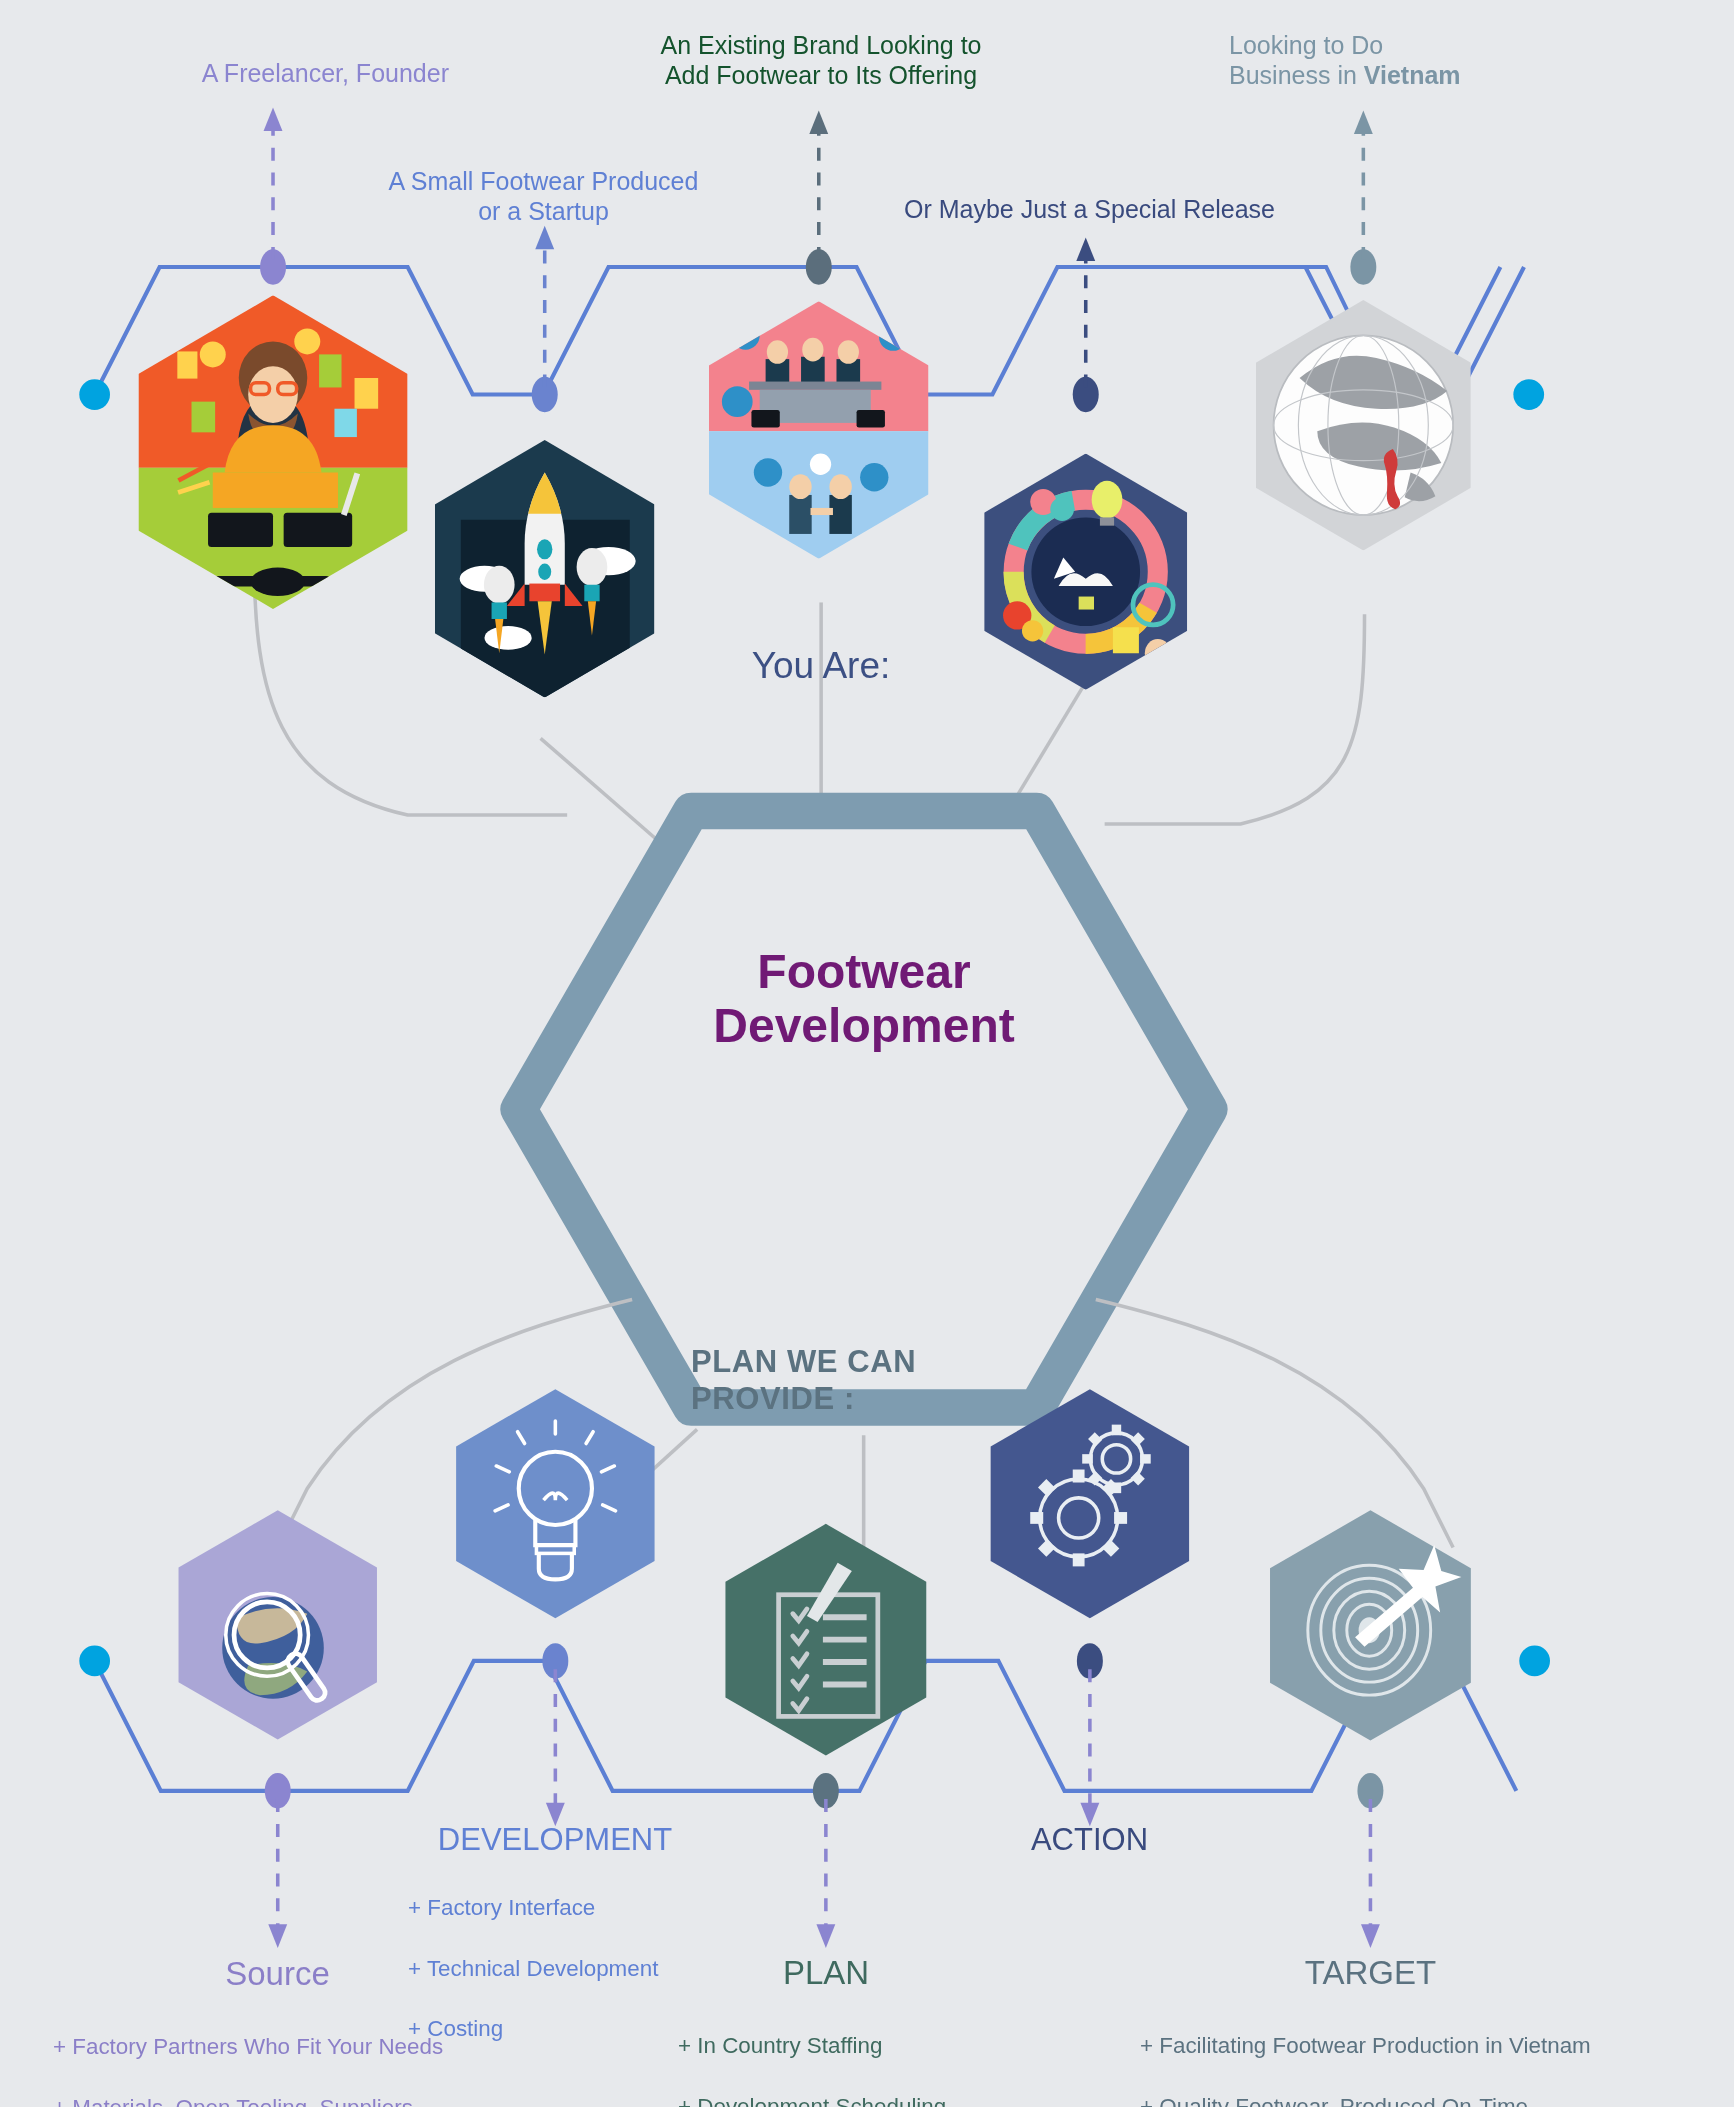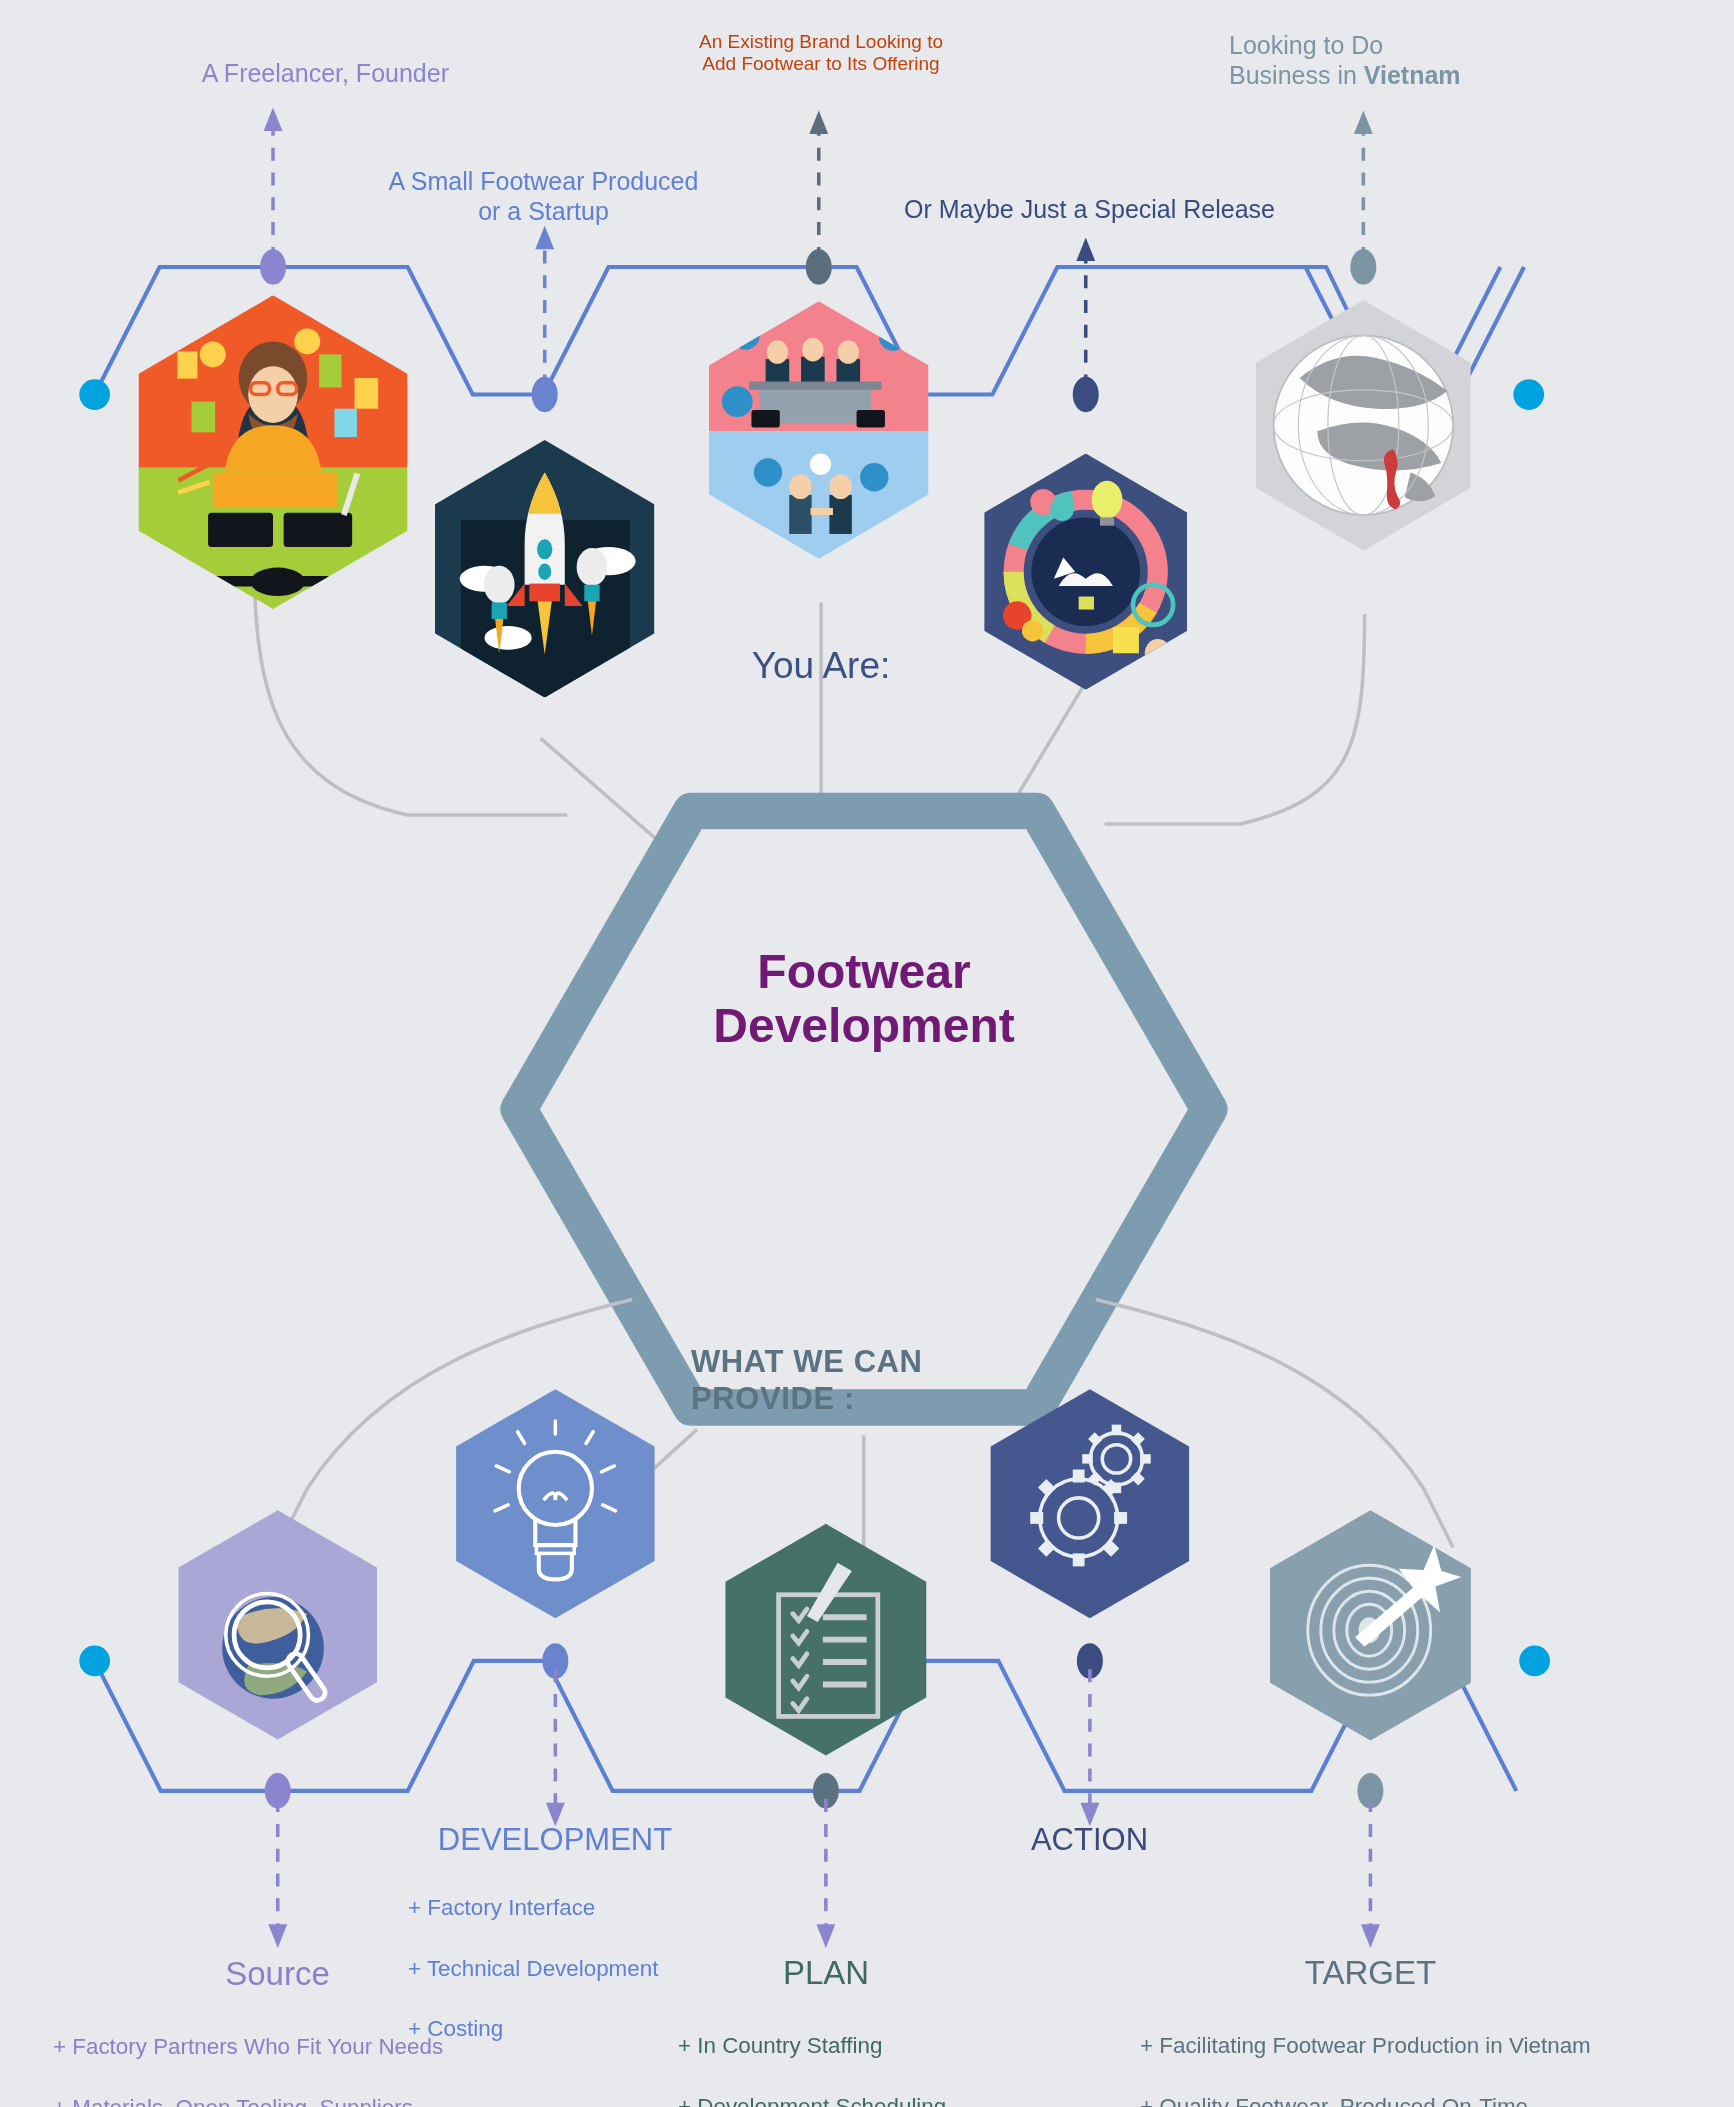--- a/index.html
+++ b/index.html
@@ -346,36 +346,36 @@
       <ellipse cx="2318" cy="2760" rx="18" ry="22" fill="#dfe6ea"></ellipse>
       <path d="M2440,2660 l-12,-44 l-18,42 l-42,-2 l24,32 l-98,84 l16,16 l98,-84 l30,26 l-8,-44 l44,-16 Z" fill="#fff"></path>
     </g>
   </svg>
 
   <div class="lbl" style="left:177px;top:59px;width:272px;text-align:right;font-size:25px;color:#8b85d0;">A Freelancer, Founder</div>
 
   <div class="lbl" style="left:378px;top:167px;width:331px;text-align:center;font-size:25px;color:#5f80d4;">A Small Footwear Produced
 or a Startup</div>
 
-  <div class="lbl" style="left:632px;top:31px;width:378px;text-align:center;font-size:19px;color:#c2410c;">An Existing Brand Looking to
+  <div class="lbl" style="left:632px;top:31px;width:378px;text-align:center;font-size:25px;color:#14532d;">An Existing Brand Looking to
 Add Footwear to Its Offering</div>
 
   <div class="lbl" style="left:874px;top:195px;width:431px;text-align:center;font-size:25px;color:#394a7e;">Or Maybe Just a Special Release</div>
 
   <div class="lbl" style="left:638px;top:644px;width:366px;text-align:center;font-size:37px;color:#3c5084;">You Are:</div>
 
   <div class="lbl" style="left:1229px;top:31px;width:278px;text-align:left;font-size:25px;color:#7b95a5;"><span>Looking to Do
 Business in </span><span class="bold">Vietnam</span></div>
 
   <div class="center-title" style="left:567px;top:945px;width:594px;font-size:48px;">
     <div>Footwear</div>
     <div>Development</div>
   </div>
 
-  <div class="lbl" style="left:691px;top:1344px;width:278px;text-align:left;font-size:31px;font-weight:700;color:#5b7280;letter-spacing:0.6px;">WHAT WE CAN
+  <div class="lbl" style="left:691px;top:1344px;width:278px;text-align:left;font-size:31px;font-weight:700;color:#5b7280;letter-spacing:0.6px;">PLAN WE CAN
 PROVIDE :</div>
 
   <div class="lbl" style="left:112px;top:1955px;width:331px;text-align:center;font-size:33px;color:#8b7fc8;">Source</div>
   <div class="lbl" style="left:53px;top:2002px;width:496px;text-align:left;font-size:22.4px;color:#8b7fc8;line-height:1.35;">
     <div class="listline">+ Factory Partners Who Fit Your Needs</div>
     <div class="listline">+ Materials, Open Tooling, Suppliers</div>
   </div>
 
   <div class="lbl" style="left:378px;top:1822px;width:354px;text-align:center;font-size:31px;color:#5f80d4;">DEVELOPMENT</div>
   <div class="lbl" style="left:408px;top:1863px;width:366px;text-align:left;font-size:22.4px;color:#5f80d4;line-height:1.35;">

